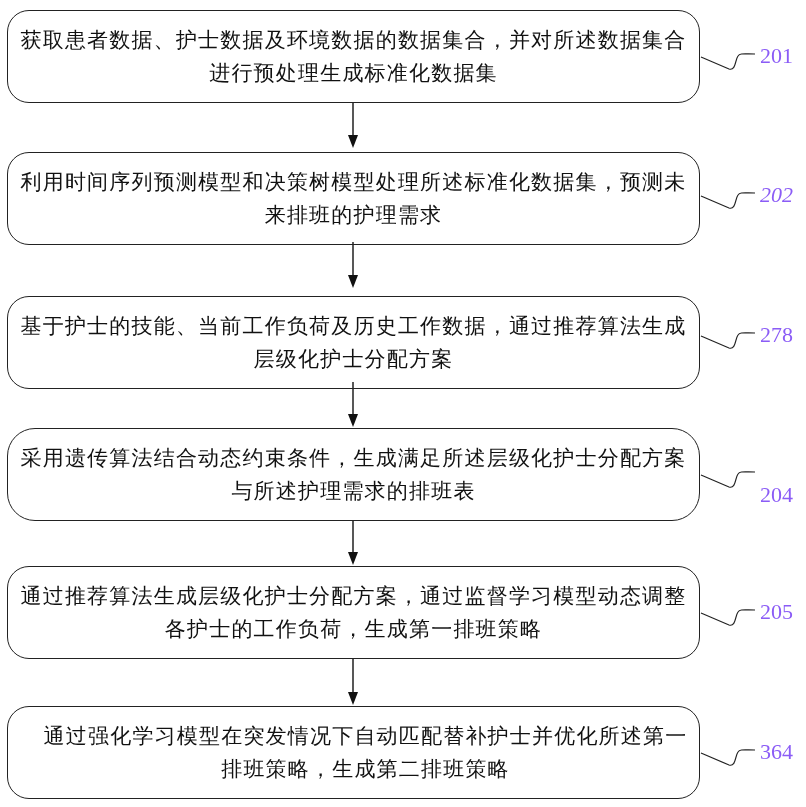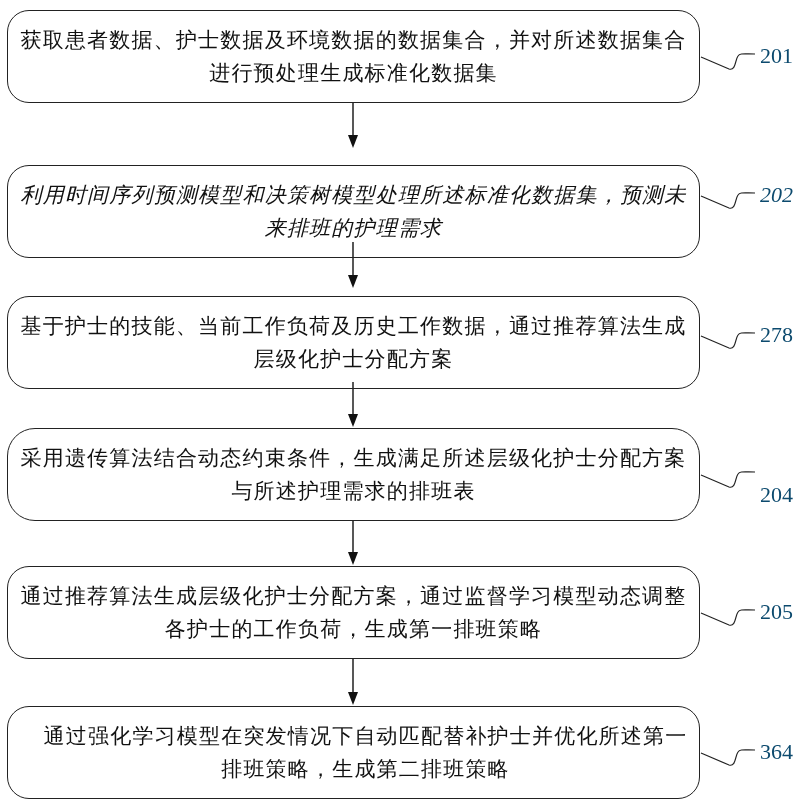--- a/index.html
+++ b/index.html
@@ -10,21 +10,21 @@
     position: absolute; left: 7px; width: 693px; height: 93px;
     border: 1.3px solid #222; border-radius: 22px; box-sizing: border-box;
     display: flex; align-items: center; justify-content: center;
     padding: 0 10px; text-align: center;
     font-size: 21px; line-height: 33px; letter-spacing: 1.2px;
     font-family: "DejaVu Serif", "Liberation Serif", serif;
   }
   .step-text { display: block; }
   .step-label {
     position: absolute; left: 760px; width: 46px; font-size: 22px;
-    font-family: "Liberation Serif", "DejaVu Serif", serif; color: #0c4a6e;
+    font-family: "Liberation Serif", "DejaVu Serif", serif; color: #8b5cf6;
     line-height: 22px;
   }
   svg.connectors { position: absolute; left: 0; top: 0; width: 806px; height: 807px; pointer-events: none; }
 </style>
 </head>
 <body>
 
 <div id="diagram">
   <svg class="connectors" xmlns="http://www.w3.org/2000/svg">
       <line x1="353" y1="103" x2="353" y2="137" stroke="#111" stroke-width="1.4"></line>
@@ -43,21 +43,21 @@
       <path d="M 701 475 L 729 487 C 736 489, 735 478, 738 474 C 740 471, 744 472, 755 472" fill="none" stroke="#222" stroke-width="1.2"></path>
       <path d="M 701 613 L 729 625 C 736 627, 735 616, 738 612 C 740 609, 744 610, 755 610" fill="none" stroke="#222" stroke-width="1.2"></path>
       <path d="M 701 753 L 729 765 C 736 767, 735 756, 738 752 C 740 749, 744 750, 755 750" fill="none" stroke="#222" stroke-width="1.2"></path>
     </svg>
 
   <div class="step-box" style="top: 10px;">
     <span class="step-text">获取患者数据、护士数据及环境数据的数据集合，并对所述数据集合进行预处理生成标准化数据集</span>
   </div>
   <div class="step-label" style="top: 45px;">201</div>
 
-  <div class="step-box" style="top: 165px; font-style: italic;">
+  <div class="step-box" style="top: 152px;">
     <span class="step-text">利用时间序列预测模型和决策树模型处理所述标准化数据集，预测未来排班的护理需求</span>
   </div>
   <div class="step-label" style="top: 184px; font-style: italic;">202</div>
 
   <div class="step-box" style="top: 296px;">
     <span class="step-text">基于护士的技能、当前工作负荷及历史工作数据，通过推荐算法生成层级化护士分配方案</span>
   </div>
   <div class="step-label" style="top: 324px;">278</div>
 
   <div class="step-box" style="top: 428px; border-radius: 28px;">

